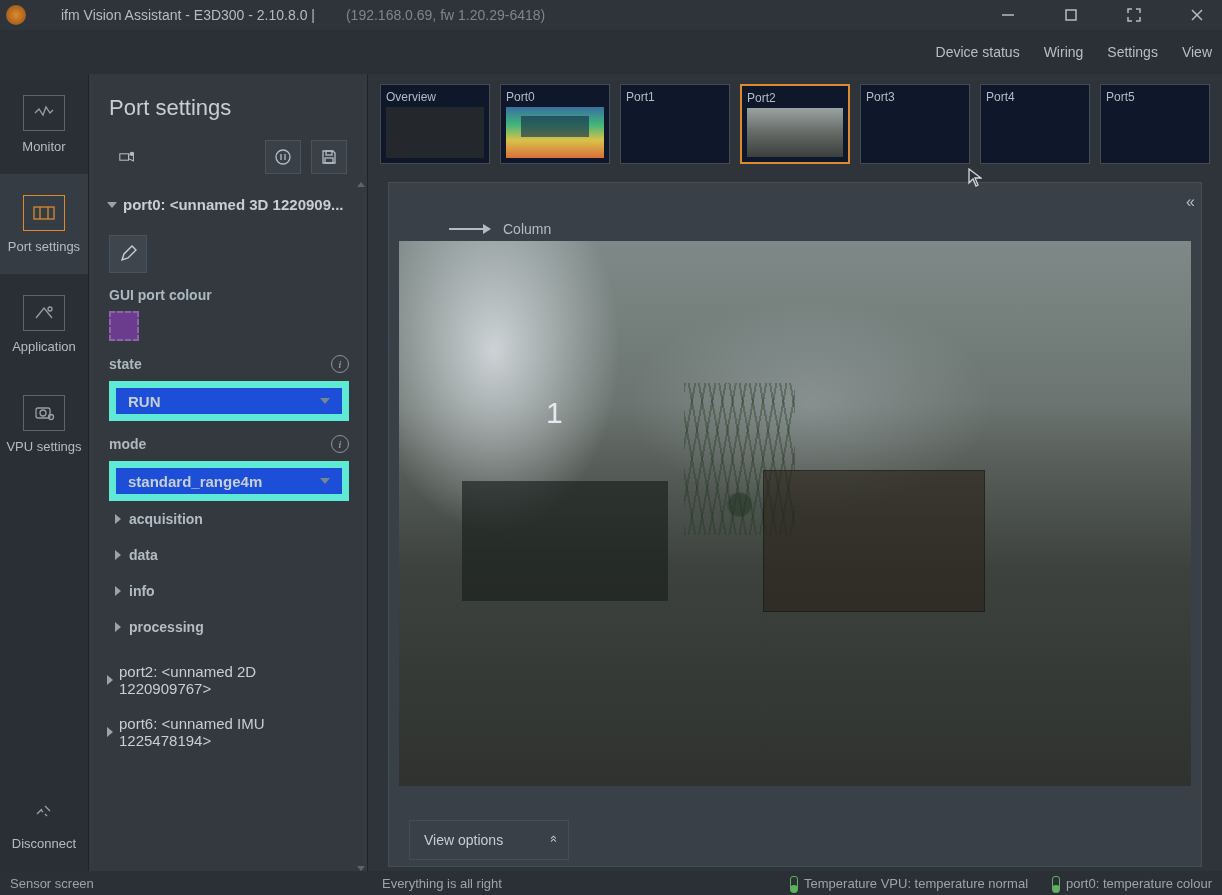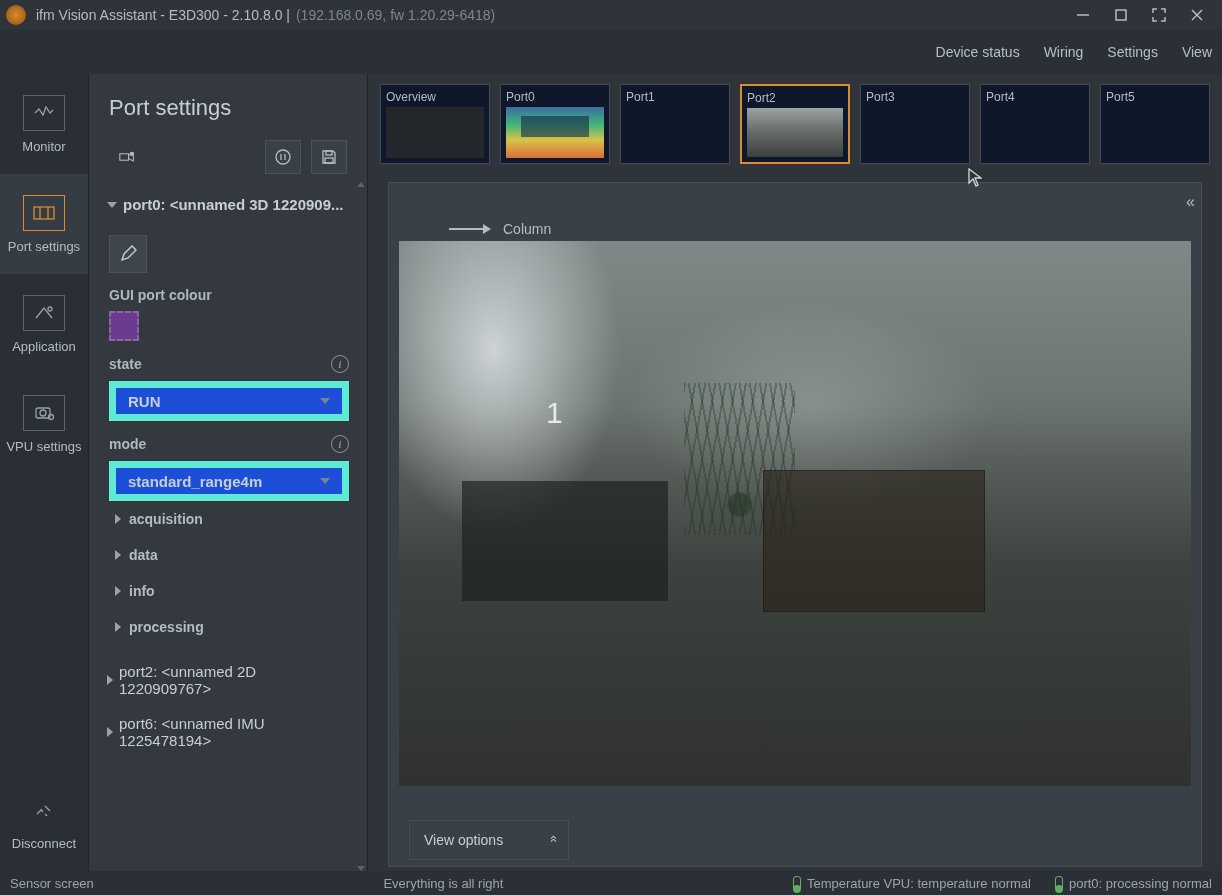--- a/index.html
+++ b/index.html
@@ -1,18 +1,18 @@
 <!DOCTYPE html>
 <html><head>
 <meta charset="utf-8">
 <style>
 * { box-sizing: border-box; margin: 0; padding: 0; font-family: "Segoe UI", Arial, sans-serif; }
 html, body { width: 1222px; height: 895px; background: #2e3339; color: #b3bcc5; overflow: hidden; font-size: 13px; }
 
-.titlebar { height: 30px; background: #2f343a; display: flex; align-items: center; padding: 8px 6px; }
+.titlebar { height: 30px; background: #2f343a; display: flex; align-items: center; padding: 8px 6px; gap: 25px; }
 .title-logo { width: 20px; height: 20px; border-radius: 50%; background: radial-gradient(circle,#e08a2d,#8d4f15); margin-right: 10px; }
 .title-text { white-space: pre; color: #b3bcc5; font-size: 14px; }
 .title-sub { color: #7c868f; margin-left: 6px; }
 .tb-spacer { flex: 1; }
 .tb-btn { width: 38px; height: 26px; display: flex; align-items: center; justify-content: center; color:#b3bcc5; font-size:16px; }
 .tb-btn svg { width:16px; height:16px; stroke:#b3bcc5; stroke-width:1.5; fill:none; }
 
 .topmenu { height: 44px; background:#2b3036; display:flex; align-items:center; justify-content:flex-end; padding:0 10px; gap:24px; }
 .topmenu .mitem { color:#b5bfc8; font-size:14px; }
 
@@ -340,15 +340,15 @@
   <span>Sensor screen</span>
   <div class="sb-spacer"></div>
   <span>Everything is all right</span>
   <div class="sb-spacer"></div>
   <div class="temp-ind">
       <span class="thermo"></span>
       <span>Temperature VPU: temperature normal</span>
     </div>
   <div class="temp-ind">
       <span class="thermo"></span>
-      <span>port0: processing normal</span>
+      <span>port0: temperature colour</span>
     </div>
 </div>
 
 </body></html>

